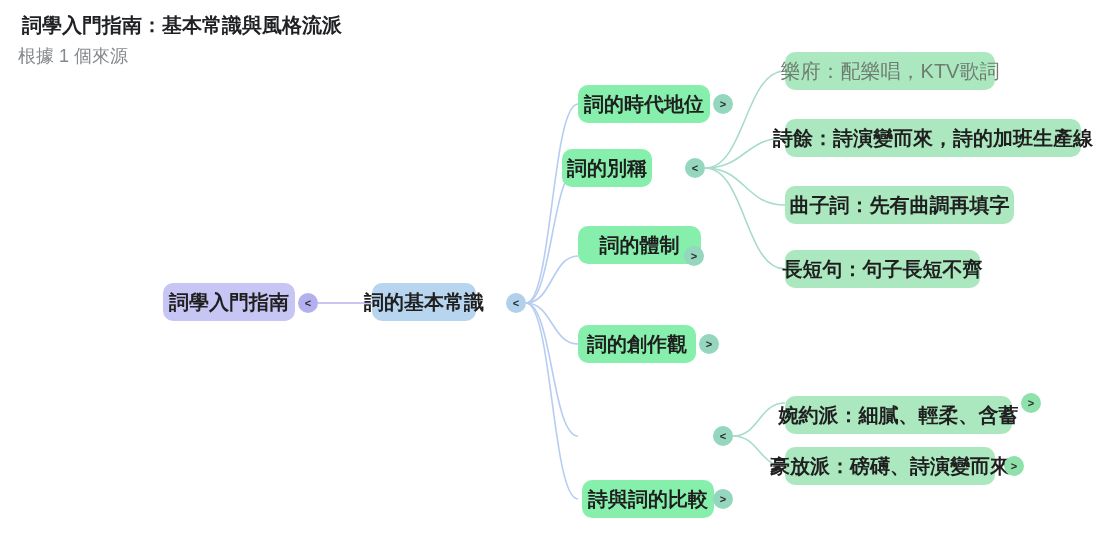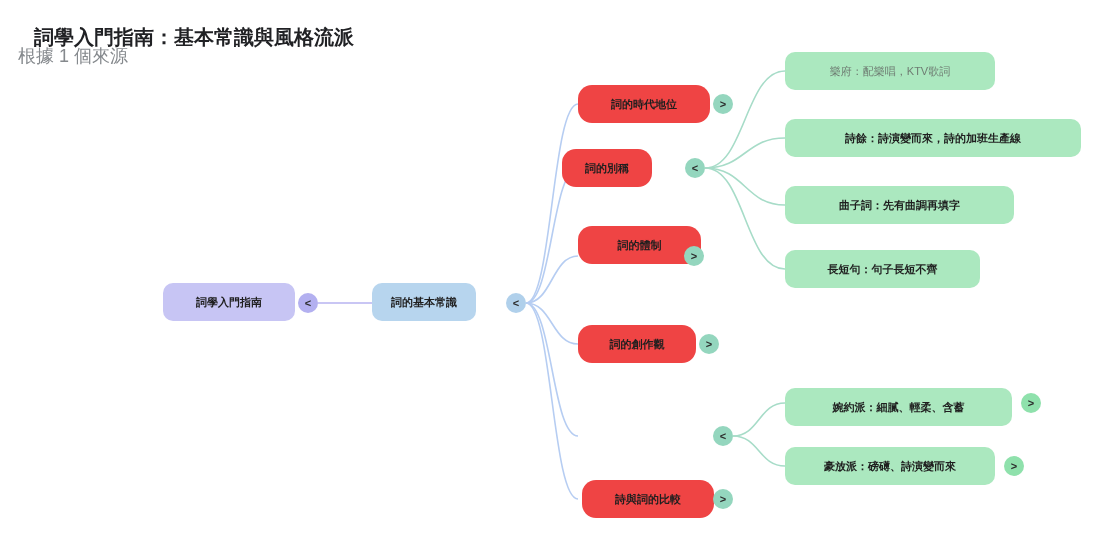--- a/index.html
+++ b/index.html
@@ -1,37 +1,37 @@
 <!DOCTYPE html>
 <html><head>
 <meta charset="utf-8">
 <style>
   html,body{margin:0;padding:0;background:#ffffff;}
   .canvas{
     position:relative;width:1101px;height:538px;background:#ffffff;overflow:hidden;
     font-family:"Liberation Sans","DejaVu Sans",sans-serif;
   }
   .page-title{
-    position:absolute;left:18px;top:8px;margin:16px;
+    position:absolute;left:18px;top:8px;margin:4px;
     font-size:20px;font-weight:bold;color:#202124;white-space:nowrap;
   }
   .subtitle{
     position:absolute;left:18px;top:44px;
     font-size:18px;color:#85898d;white-space:nowrap;
   }
   svg.links{position:absolute;left:0;top:0;pointer-events:none;}
   .node{
     position:absolute;height:38px;box-sizing:border-box;
     display:flex;align-items:center;justify-content:center;
-    border-radius:10px;font-size:11px;font-weight:bold;color:#1f1f1f;
+    border-radius:10px;font-size:20px;font-weight:bold;color:#1f1f1f;
     white-space:nowrap;cursor:pointer;
   }
   .node.purple{background:#c7c5f4;}
   .node.blue{background:#b7d5ee;}
-  .node.teal{background:#ef4444;border-radius:14px;}
+  .node.teal{background:#86efac;}
   .node.mint{background:#abe8bf;}
   .node.muted{color:#6e7c72;font-weight:normal;}
   .toggle{
     position:absolute;width:20px;height:20px;border:none;padding:0;margin:0;
     border-radius:50%;display:flex;align-items:center;justify-content:center;
     font-family:"Liberation Sans","DejaVu Sans",sans-serif;
     font-size:11px;font-weight:bold;color:#2c2c2c;cursor:pointer;line-height:1;
   }
   .toggle.purple-btn{background:#b3b0f0;}
   .toggle.blue-btn{background:#b0d0eb;}
@@ -87,19 +87,19 @@
   <button class="toggle teal-btn" style="left:713px;top:426px">&lt;</button>
 
   <div class="node teal" style="left:582px;top:480px;width:132px">詩與詞的比較</div>
   <button class="toggle teal-btn" style="left:713px;top:489px">&gt;</button>
 
   <div class="node mint muted" style="left:785px;top:52px;width:210px">樂府：配樂唱，KTV歌詞</div>
   <div class="node mint" style="left:785px;top:119px;width:296px">詩餘：詩演變而來，詩的加班生產線</div>
   <div class="node mint" style="left:785px;top:186px;width:229px">曲子詞：先有曲調再填字</div>
   <div class="node mint" style="left:785px;top:250px;width:195px">長短句：句子長短不齊</div>
 
-  <div class="node mint" style="left:785px;top:388px;width:227px">婉約派：細膩、輕柔、含蓄</div>
+  <div class="node mint" style="left:785px;top:396px;width:227px">婉約派：細膩、輕柔、含蓄</div>
   <button class="toggle mint-btn" style="left:1021px;top:393px">&gt;</button>
 
   <div class="node mint" style="left:785px;top:447px;width:210px">豪放派：磅礡、詩演變而來</div>
   <button class="toggle mint-btn" style="left:1004px;top:456px">&gt;</button>
 
 </div>
 
 </body></html>

